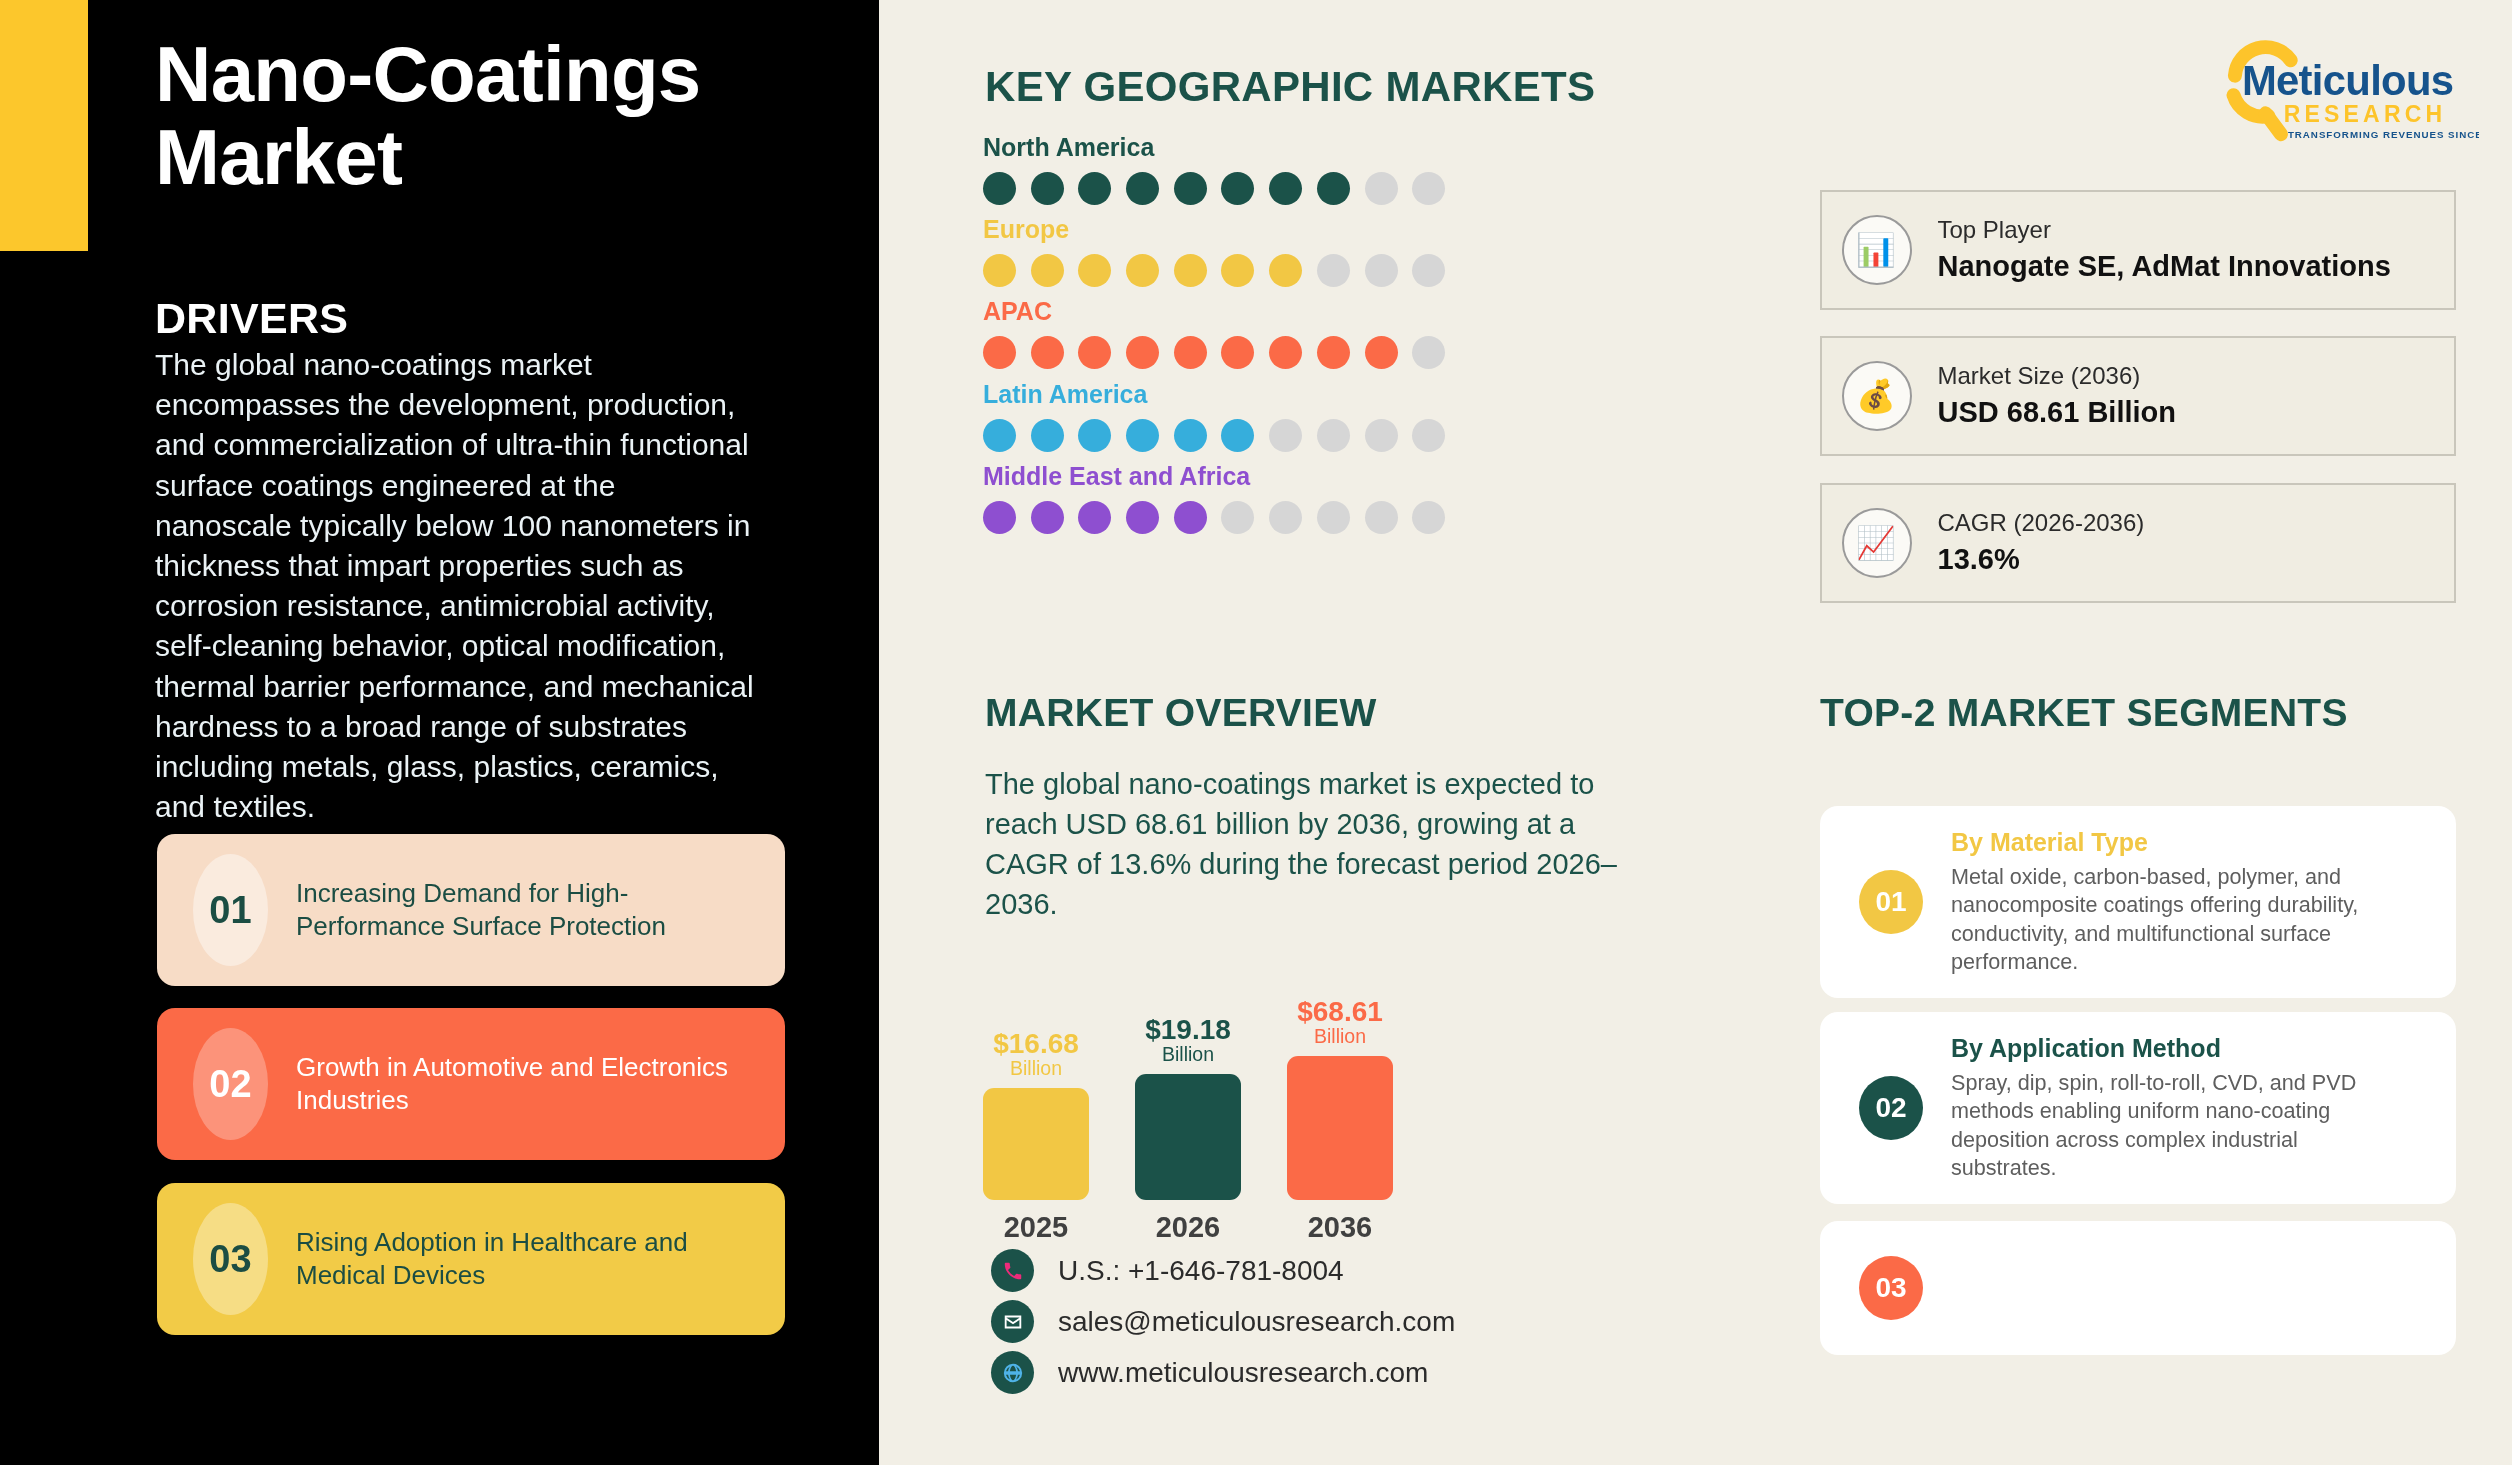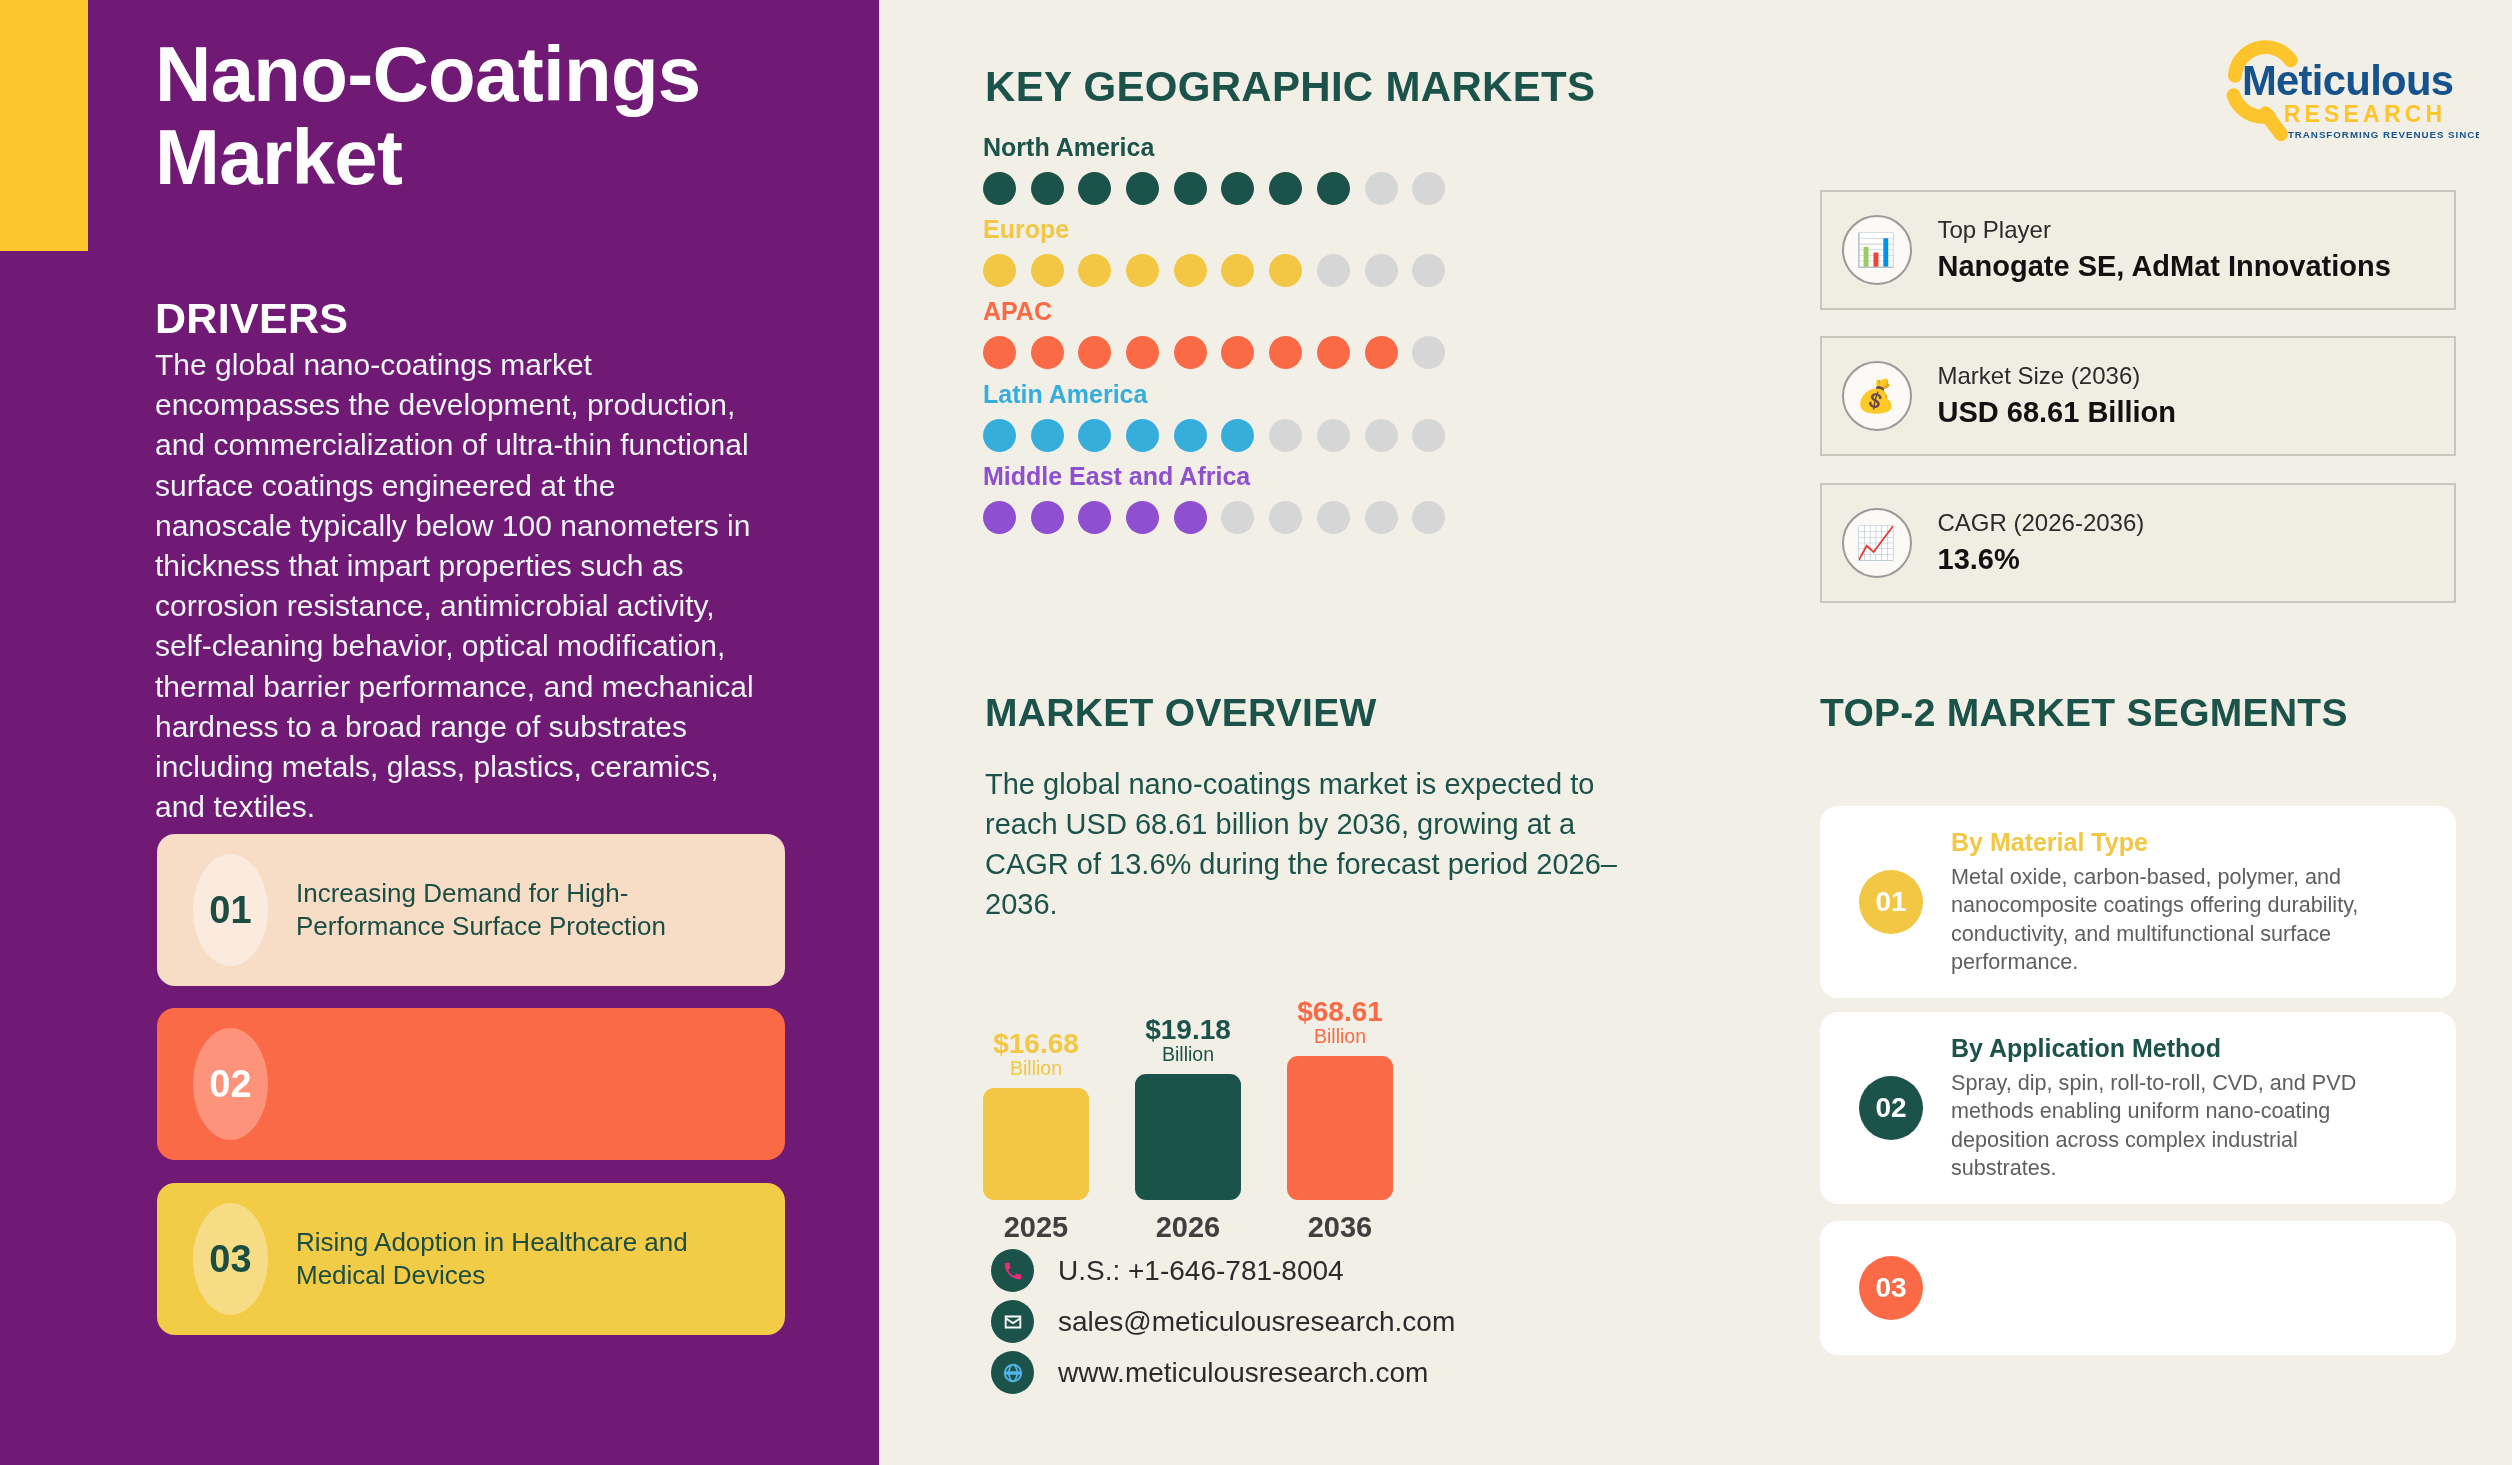--- a/index.html
+++ b/index.html
@@ -7,21 +7,21 @@
   body {
     font-family:"Liberation Sans", sans-serif;
     background:#F2EFE6;
     position:relative;
     overflow:hidden;
   }
 
   
   .left-panel{
     position:absolute; left:0; top:0; width:879px; height:1465px;
-    background:#701a75;
+    background:#000000;
   }
   .accent-bar{
     position:absolute; left:0; top:0; width:88px; height:251px;
     background:#FCC72C;
   }
   .hero-title{
     position:absolute; left:155px; top:33px; width:684px;
     font-size:78px; line-height:1.07; font-weight:700; color:#FFFFFF;
     letter-spacing:-0.7px;
   }
@@ -156,20 +156,21 @@
   <div class="drivers-heading">DRIVERS</div>
   <div class="drivers-body">The global nano-coatings market encompasses the development, production, and commercialization of ultra-thin functional surface coatings engineered at the nanoscale typically below 100 nanometers in thickness that impart properties such as corrosion resistance, antimicrobial activity, self-cleaning behavior, optical modification, thermal barrier performance, and mechanical hardness to a broad range of substrates including metals, glass, plastics, ceramics, and textiles.</div>
 </div>
 <div id="driver-cards">
     <div class="driver-card c1">
       <div class="driver-num">01</div>
       <div class="driver-text">Increasing Demand for High-Performance Surface Protection</div>
     </div>
     <div class="driver-card c2">
       <div class="driver-num">02</div>
+      <div class="driver-text">Growth in Automotive and Electronics Industries</div>
     </div>
     <div class="driver-card c3">
       <div class="driver-num">03</div>
       <div class="driver-text">Rising Adoption in Healthcare and Medical Devices</div>
     </div>
   </div>
 
 <div class="logo">
   <svg viewBox="0 0 380 160" xmlns="http://www.w3.org/2000/svg">
     <path d="M30 58 A44 44 0 0 1 110 36" fill="none" stroke="#FDC42B" stroke-width="20" stroke-linecap="round"></path>

